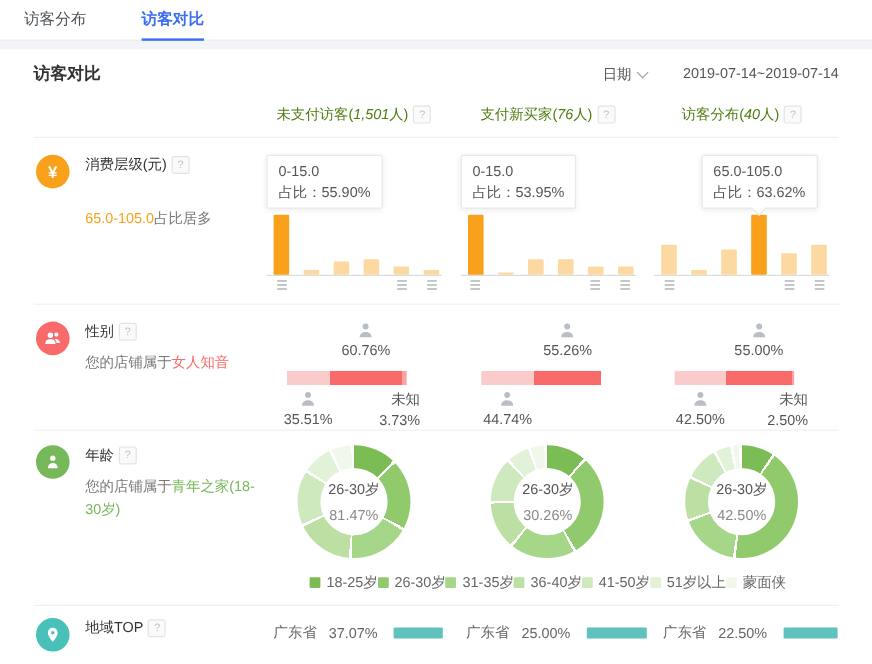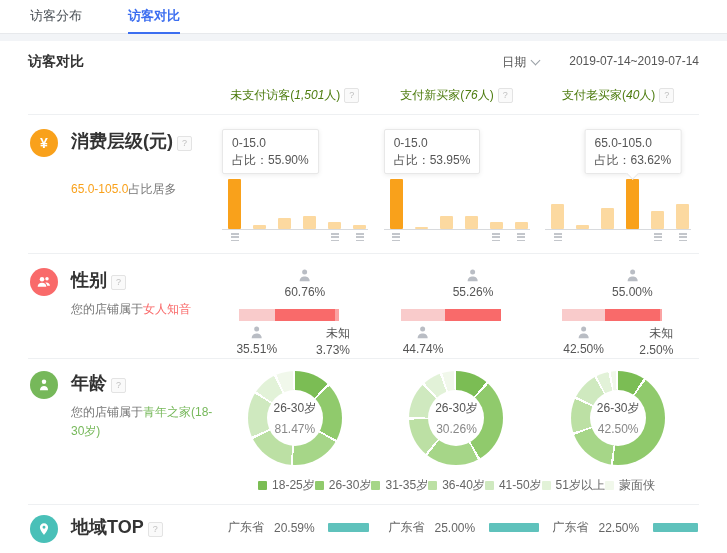--- a/index.html
+++ b/index.html
@@ -2,21 +2,21 @@
 <html style="--accent-blue: #3c6ef0; --orange: #f9a11b; --orange-light: #fcd9a0; --red: #f96a6a; --red-light: #f9cbcb; --red-unknown: #fba3a3; --green: #76b85a; --teal: #49c0b8;"><head>
 <meta charset="utf-8">
 <style>
   html,body{margin:0;padding:0}
   body{
     width:727px;height:553px;overflow:hidden;background:#fff;
     font-family:"Liberation Sans","DejaVu Sans",sans-serif;font-size:12px;color:#333;
     position:relative;
   }
   
-  .tabbar{height:33px;display:flex;align-items:stretch;gap:46px;padding:0 30px;border-bottom:1px solid #e7e9ec;background:#fff}
+  .tabbar{height:33px;display:flex;align-items:stretch;gap:46px;padding:0 20px;border-bottom:1px solid #e7e9ec;background:#fff}
   .tab{display:flex;align-items:center;font-size:13px;color:#4a5056;border-bottom:2px solid transparent;margin-bottom:-1px;cursor:pointer}
   .tab.active{color:var(--accent-blue,#3c6ef0);font-weight:bold;border-bottom-color:var(--accent-blue,#3c6ef0)}
   .strip{height:7px;background:#f2f4f7}
   
   .panel{padding:0 28px}
   .panel-header{display:flex;justify-content:space-between;align-items:center;height:38px;margin-top:2px}
   .panel-title{font-size:14px;font-weight:bold;color:#333}
   .date-area{display:flex;align-items:flex-start}
   .date-dd{display:flex;align-items:center;gap:6px;color:#555;cursor:pointer}
   .chev{width:6px;height:6px;border-right:1px solid #9aa0a6;border-bottom:1px solid #9aa0a6;transform:rotate(45deg);margin-top:-3px}
@@ -30,21 +30,21 @@
   .help::before{content:"?"}
   
   .section{border-bottom:1px solid #eef0f2}
   .sec-label{display:flex;align-items:flex-start;padding-left:2px}
   .ricon{width:28px;height:28px;border-radius:50%;flex:0 0 28px;display:flex;align-items:center;justify-content:center;color:#fff;font-size:14px;font-weight:bold;margin-right:13px}
   .ricon svg{display:block}
   .ricon.orange{background:var(--orange,#f9a11b)}
   .ricon.red{background:var(--red,#f96a6a)}
   .ricon.green{background:var(--green,#76b85a)}
   .ricon.teal{background:var(--teal,#49c0b8)}
-  .sec-title{font-size:18px;font-weight:bold;color:#333}
+  .sec-title{font-size:12px;font-weight:normal;color:#333}
   .sec-desc{margin-top:8px;color:#777;line-height:19px;max-width:150px}
   .hl-orange{color:var(--orange,#f9a11b)}
   .hl-red{color:var(--red,#f96a6a)}
   .hl-green{color:var(--green,#76b85a)}
   
   .sec-consumption{padding:14px 0 6px}
   .bchart{position:relative;width:150px;height:118px;margin-left:8px}
   .tip{position:absolute;top:0;background:#fff;border:1px solid #e8e8e8;box-shadow:0 1px 5px rgba(0,0,0,.08);padding:5px 9px;border-radius:2px;z-index:2;white-space:nowrap;line-height:16px;color:#555}
   .tip.centered{transform:translateX(-50%)}
   .tip.caret::after{content:"";position:absolute;left:50%;bottom:-4.5px;width:8px;height:8px;background:#fff;border-right:1px solid #e8e8e8;border-bottom:1px solid #e8e8e8;transform:translateX(-50%) rotate(45deg)}
@@ -109,21 +109,21 @@
 
   <div class="grid cols-header">
     <div></div>
     <div class="col-h">
       <span>未支付访客(</span><span class="num">1,501</span><span>人)</span><span class="help"></span>
     </div>
     <div class="col-h">
       <span>支付新买家(</span><span class="num">76</span><span>人)</span><span class="help"></span>
     </div>
     <div class="col-h">
-      <span>支付老买家(</span><span class="num">40</span><span>人)</span><span class="help"></span>
+      <span>访客分布(</span><span class="num">40</span><span>人)</span><span class="help"></span>
     </div>
   </div>
 
   <div class="grid section sec-consumption">
     <div class="sec-label">
       <div class="ricon orange">
           <span>¥</span>
         </div>
       <div>
         <div><span class="sec-title">消费层级(元)</span><span class="help"></span></div>
@@ -365,21 +365,21 @@
       </div>
       <div>
         <div><span class="sec-title">地域TOP</span><span class="help"></span></div>
 
       </div>
     </div>
     <div>
         <div class="rlist">
           <div class="r-row">
             <span class="r-name">广东省</span>
-            <span class="r-pct">20.59%</span>
+            <span class="r-pct">37.07%</span>
             <span class="r-bar" style="width: 41.18px; background: rgb(95, 194, 188);"></span>
           </div>
         </div>
       </div>
     <div>
         <div class="rlist">
           <div class="r-row">
             <span class="r-name">广东省</span>
             <span class="r-pct">25.00%</span>
             <span class="r-bar" style="width: 50px; background: rgb(95, 194, 188);"></span>

